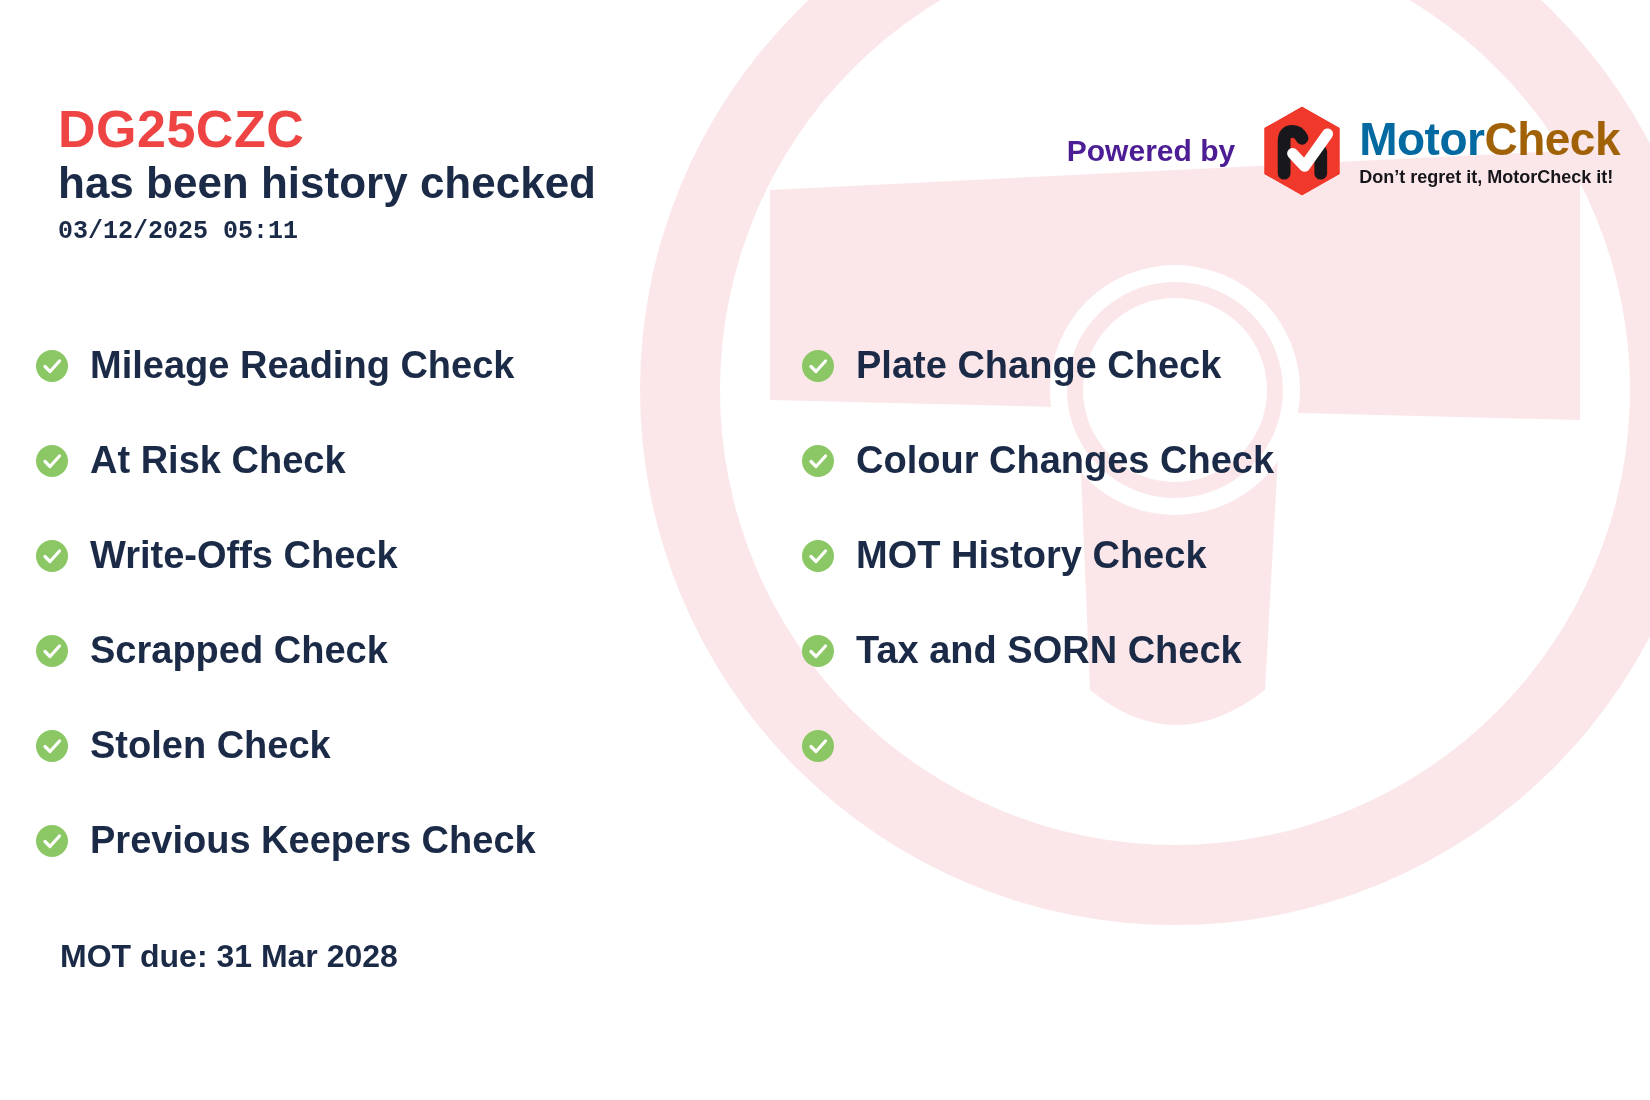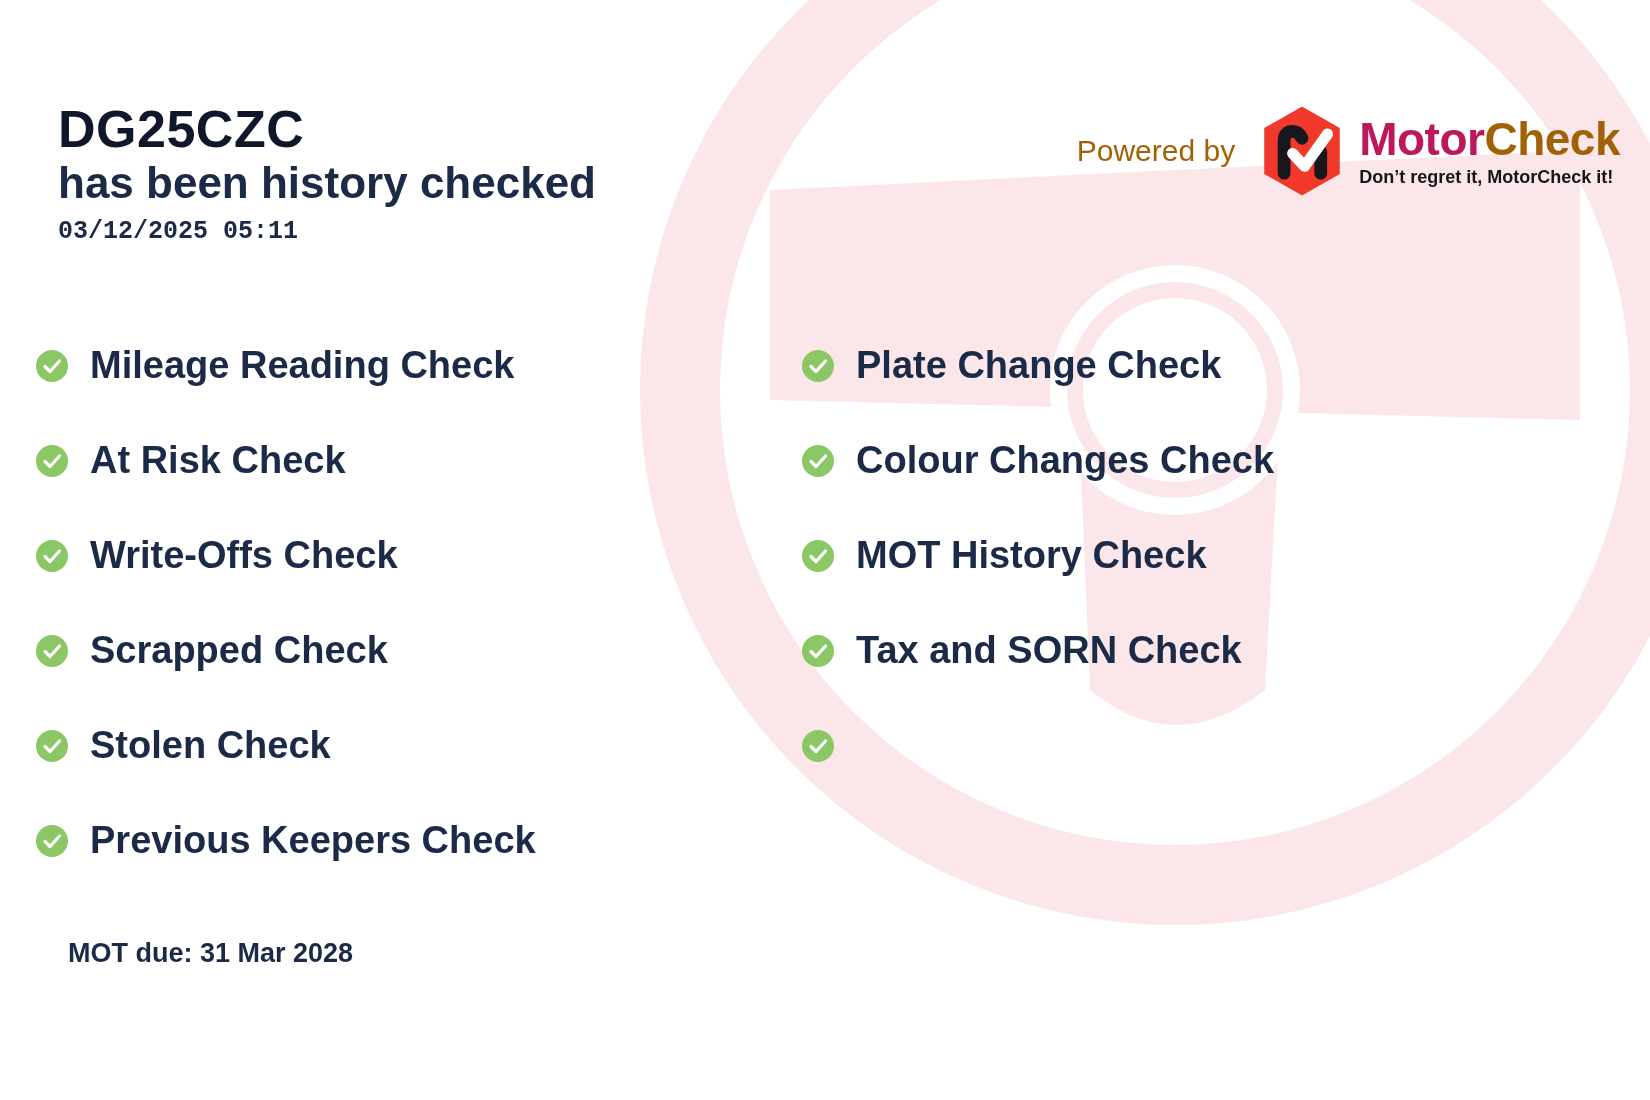--- a/index.html
+++ b/index.html
@@ -37,21 +37,21 @@
     z-index: 2;
   }
   #plate-block {
     position: absolute;
     left: 58px;
     top: 100px;
   }
   #plate {
     font-size: 52px;
     font-weight: bold;
-    color: #0f172a;
+    color: #ef4444;
     letter-spacing: 0.5px;
     line-height: 1.12;
     margin: 0;
   }
   #headline {
     font-size: 44px;
     font-weight: bold;
     color: #1b2a47;
     line-height: 1.12;
     margin: 0;
@@ -69,22 +69,22 @@
     position: absolute;
     right: 30px;
     top: 105px;
     display: flex;
     align-items: center;
     gap: 24px;
     z-index: 3;
   }
   #powered-label {
     font-size: 30px;
-    color: #a16207;
-    font-weight: normal;
+    color: #4c1d95;
+    font-weight: bold;
     white-space: nowrap;
   }
   #logo {
     display: flex;
     align-items: center;
     gap: 14px;
   }
   #logo-mark {
     width: 86px;
     height: 92px;
@@ -95,21 +95,21 @@
     flex-direction: column;
     justify-content: center;
     line-height: 1;
   }
   #wordmark {
     font-size: 46px;
     font-weight: bold;
     letter-spacing: -0.5px;
     white-space: nowrap;
   }
-  .wm-motor { color: #be185d; }
+  .wm-motor { color: #0369a1; }
   .wm-check { color: #a16207; }
   #tagline {
     font-size: 18px;
     font-weight: bold;
     color: #16161a;
     margin-top: 6px;
     white-space: nowrap;
   }
 
   
@@ -149,23 +149,23 @@
   .check-label {
     font-size: 38px;
     font-weight: bold;
     color: #1b2a47;
     white-space: nowrap;
   }
 
   
   #mot-due {
     position: absolute;
-    left: 68px;
+    left: 60px;
     top: 938px;
-    font-size: 27px;
+    font-size: 32px;
     font-weight: bold;
     color: #1b2a47;
     z-index: 2;
     text-align: center;
   }
 </style>
 </head>
 <body>
 
 <div id="card">

